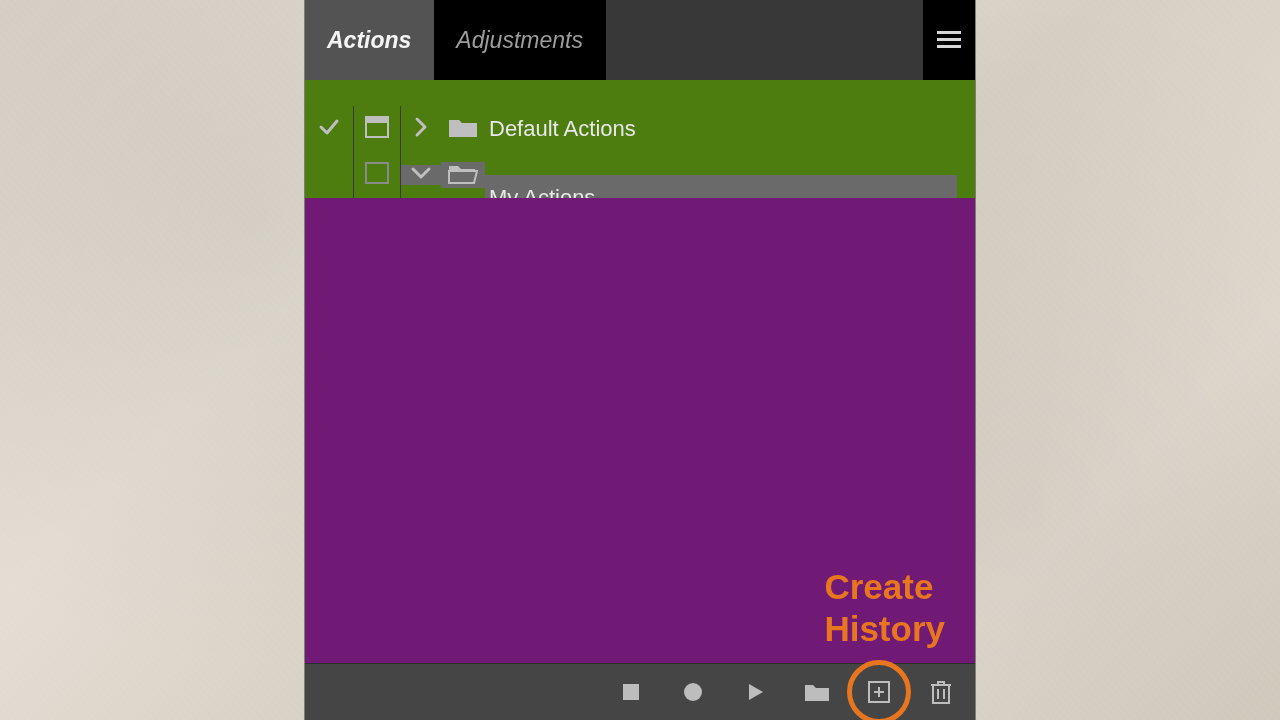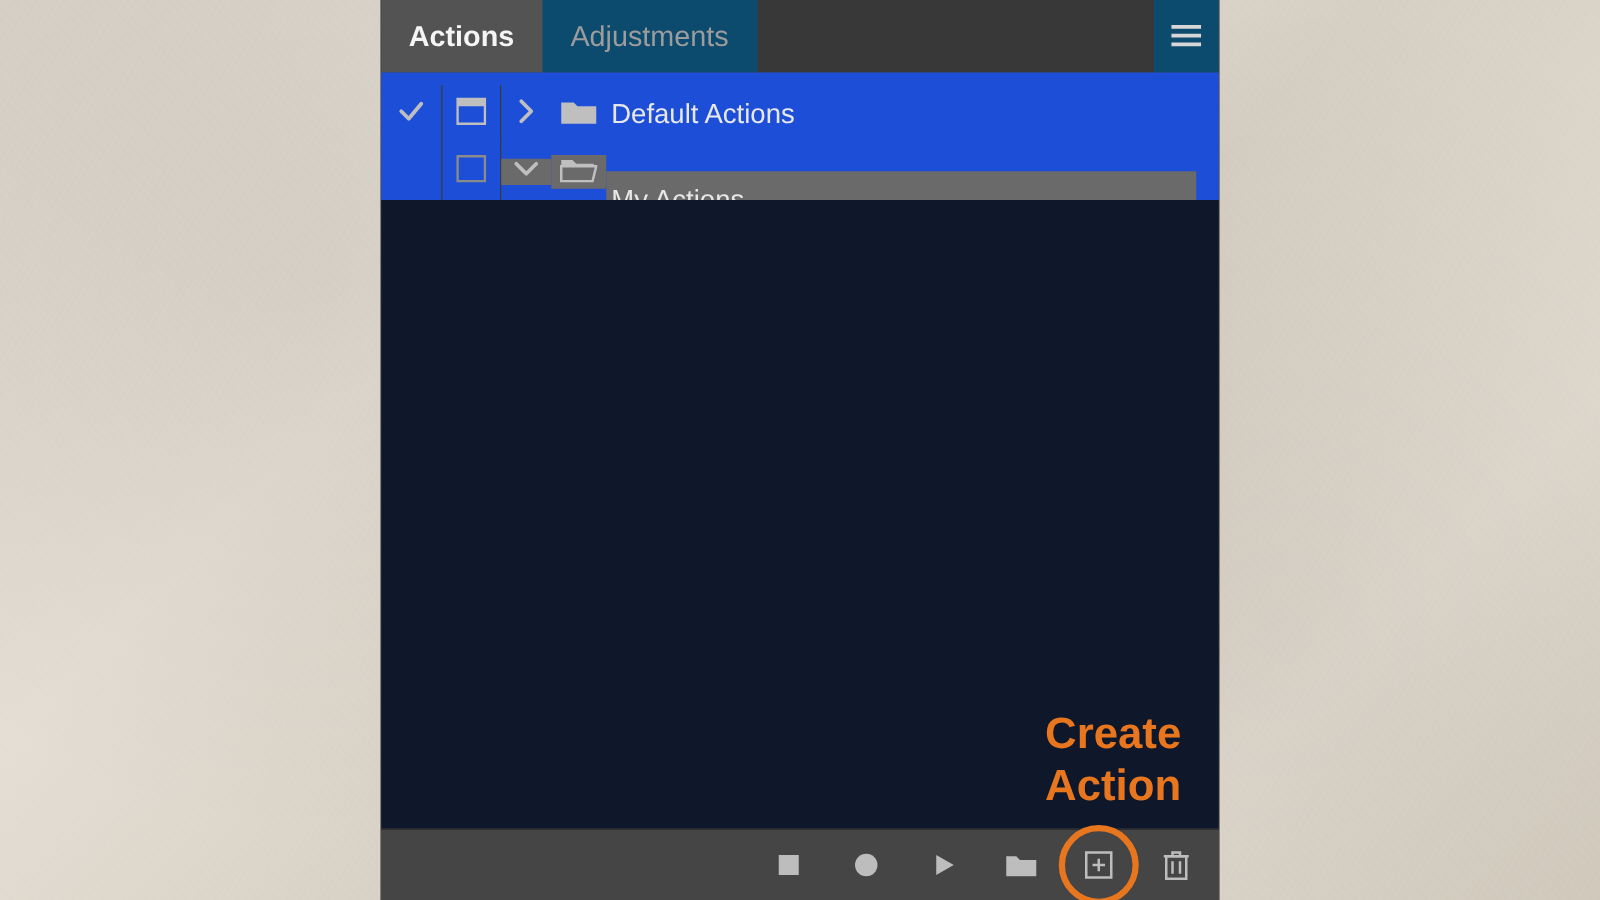--- a/index.html
+++ b/index.html
@@ -40,22 +40,23 @@
     background: #454545;
     box-shadow: 0 0 0 1px rgba(0,0,0,0.4);
     display: flex;
     flex-direction: column;
   }
 
   
   .tabs {
     display: flex;
     align-items: stretch;
-    height: 58px;
-    background: #0c4a6e;
+    height: 80px;
+    background: #000000;
+    font-style: italic;
   }
   .tab {
     display: flex;
     align-items: center;
     padding: 0 22px;
     font-size: 23px;
     color: #9c9c9c;
     cursor: default;
     user-select: none;
     border-right: 1px solid rgba(0,0,0,0.0);
@@ -69,22 +70,22 @@
   .panel-menu {
     width: 52px;
     display:flex; align-items:center; justify-content:center;
     color:#d7d7d7;
   }
   .panel-menu svg { display:block; }
 
   
   .list {
     flex: 0 0 auto;
-    background:#1d4ed8;
-    padding-top:10px;
+    background:#4d7c0f;
+    padding-top:26px;
   }
   .row {
     display:flex;
     align-items:center;
     height:46px;
     gap:0;
   }
   .cell-check{
     width:48px; height:100%;
     display:flex; align-items:center; justify-content:center;
@@ -114,21 +115,21 @@
   .row.selected .cell-expand {
     background:#6a6a6a;
   }
   .row.selected .cell-label {
     margin-right:18px;
     margin-top:45px;
   }
 
   .content-fill{
     flex:1;
-    background:#0f172a;
+    background:#701a75;
     position:relative;
   }
 
   .annotation {
     position:absolute;
     right:30px;
     bottom:14px;
     color:#e8761f;
     font-size:35px;
     font-weight:700;
@@ -259,21 +260,21 @@
       <div class="cell-label">
         <span>My Actions</span>
       </div>
     </div>
 
   </div>
 
   <div class="content-fill">
     <div class="annotation">
       <div>Create</div>
-      <div>Action</div>
+      <div>History</div>
     </div>
   </div>
 
   <div class="footer-wrap">
     <div class="footer">
       <div class="ico">
         <span>
           <svg width="20" height="20" viewBox="0 0 20 20">
               <rect x="2" y="2" width="16" height="16" fill="currentColor"></rect>
             </svg>

